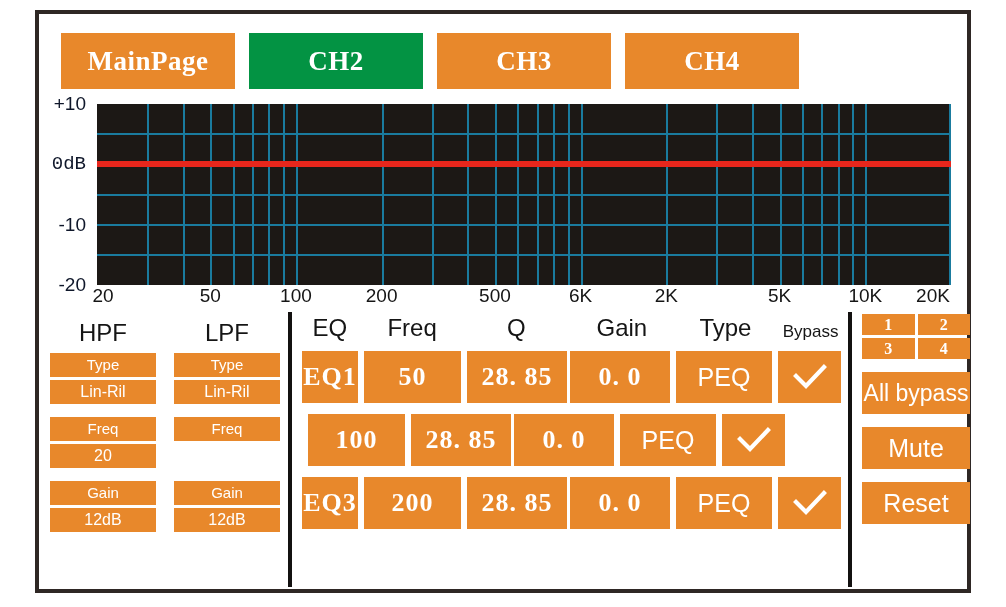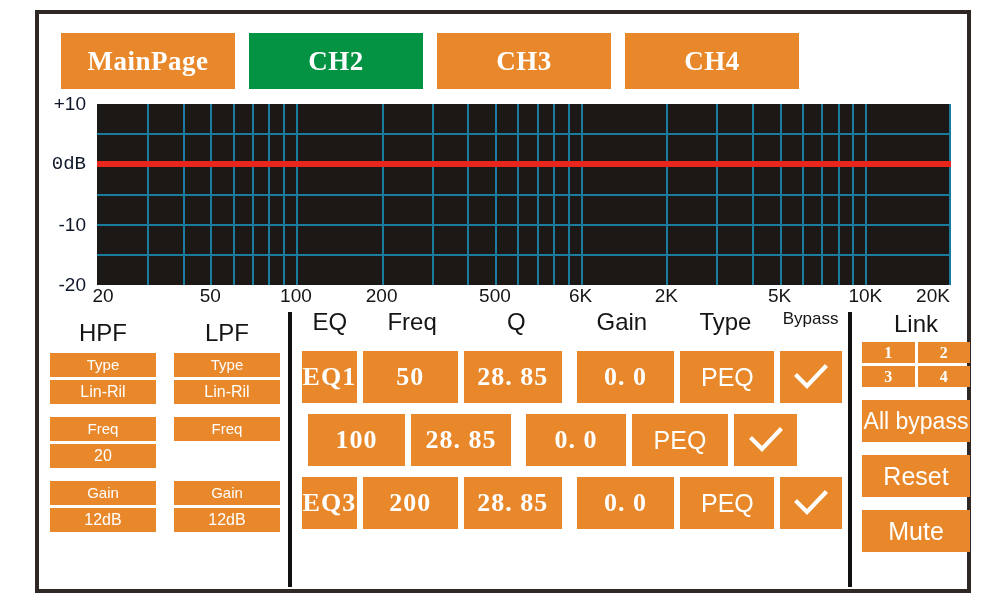--- a/index.html
+++ b/index.html
@@ -180,20 +180,21 @@
 
   
   .eqtable {
     position: absolute;
     left: 262px;
     top: 0;
     width: 540px;
   }
   .eq-head {
     display: flex;
+    align-items: flex-end;
     height: 30px;
   }
   .eq-head > div {
     text-align: center;
     font-size: 24px;
     color: #151515;
     line-height: 1;
     font-family: "Liberation Sans", sans-serif;
   }
   .eq-row {
@@ -211,21 +212,21 @@
     font-weight: bold;
     font-size: 26px;
     letter-spacing: 1px;
     cursor: pointer;
     user-select: none;
     box-sizing: border-box;
   }
   .c-eq    { width: 56px; }
   .c-freq  { width: 97px; margin-left: 6px; }
   .c-q     { width: 100px; margin-left: 6px; }
-  .c-gain  { width: 100px; margin-left: 15px; }
+  .c-gain  { width: 100px; margin-left: 3px; }
   .c-type  { width: 96px; margin-left: 6px; font-family: "Liberation Sans", sans-serif; font-weight: normal; font-size: 25px; letter-spacing: 0; text-align: center; }
   .c-byp   { width: 63px; margin-left: 6px; }
   .h-eq{width:56px;} .h-freq{width:97px;margin-left:6px;} .h-q{width:100px;margin-left:6px;}
   .h-gain{width:100px;margin-left:6px;} .h-type{width:96px;margin-left:6px;} .h-byp{width:63px;margin-left:6px;font-size:17px !important;}
 
   .check {
     width: 34px;
     height: 26px;
   }
 
@@ -429,25 +430,24 @@
         <div class="eq-cell c-type">PEQ</div>
         <div class="eq-cell c-byp">
           <svg class="check" viewBox="0 0 34 26">
             <polyline points="3,12 13,22 31,3" fill="none" stroke="#ffffff" stroke-width="4.2" stroke-linecap="square" stroke-linejoin="miter"></polyline>
           </svg>
         </div>
       </div>
     </div>
 
     <div class="linkpanel">
-      <div class="col-title">Link</div>
       <div class="link-grid">
         <div class="link-btn">1</div>
         <div class="link-btn">2</div>
         <div class="link-btn">3</div>
         <div class="link-btn">4</div>
       </div>
       <div class="act-btn small">All bypass</div>
+      <div class="act-btn">Mute</div>
       <div class="act-btn">Reset</div>
-      <div class="act-btn">Mute</div>
     </div>
   </div>
 </div>
 
 </body></html>

